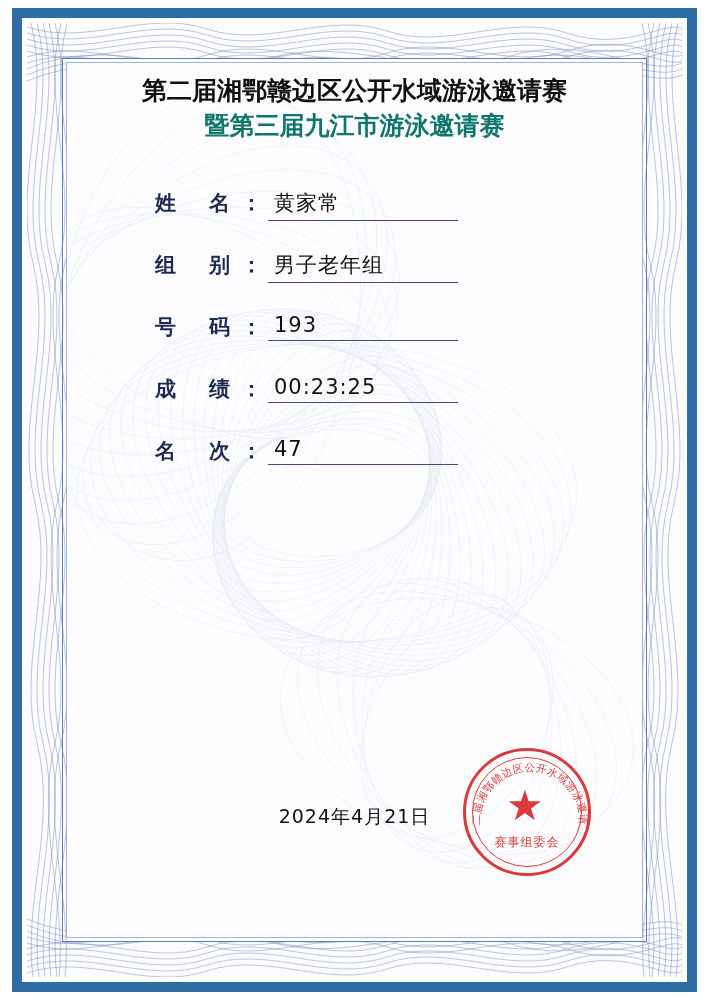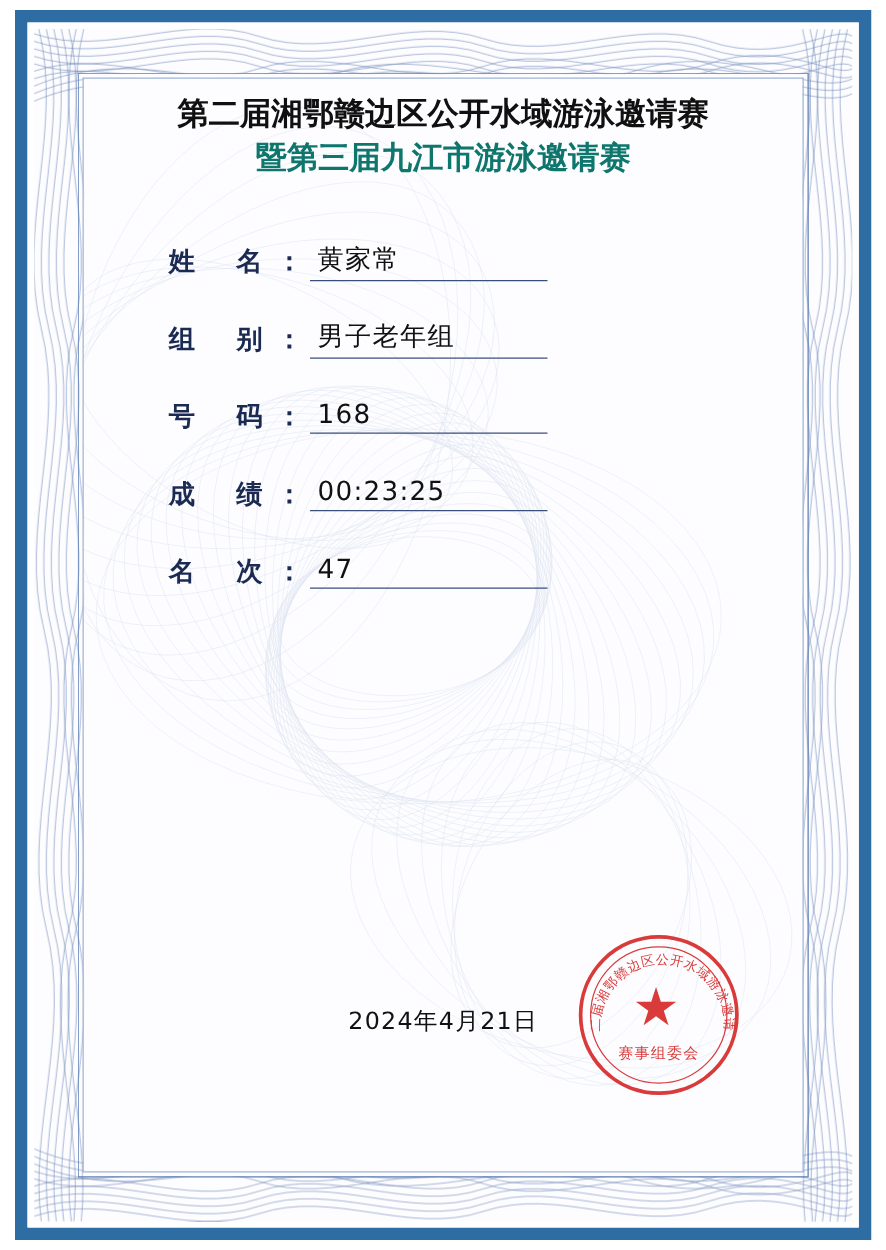--- a/index.html
+++ b/index.html
@@ -125,23 +125,23 @@
     text-shadow: 1px 1px 0 rgba(150,10,10,0.25);
   }
 
   
   .fields {
     margin-top: 46px;
     display: block;
   }
   .field-row {
     display: flex;
-    align-items: center;
+    align-items: flex-start;
     justify-content: flex-start;
-    padding-left: 69px;
+    padding-left: 89px;
     margin-bottom: 22px;
     height: 40px;
   }
   .field-label {
     font-family: "DejaVu Serif", serif;
     font-weight: bold;
     font-size: 21px;
     color: #1b2a52;
     letter-spacing: 6px;
     width: 86px;
@@ -400,21 +400,21 @@
         <span class="field-colon">：</span>
         <span class="field-value-wrap">
           <span class="field-value">男子老年组</span>
         </span>
       </div>
 
       <div class="field-row">
         <span class="field-label">号　码</span>
         <span class="field-colon">：</span>
         <span class="field-value-wrap">
-          <span class="field-value">168</span>
+          <span class="field-value">193</span>
         </span>
       </div>
 
       <div class="field-row">
         <span class="field-label">成　绩</span>
         <span class="field-colon">：</span>
         <span class="field-value-wrap">
           <span class="field-value">00:23:25</span>
         </span>
       </div>

